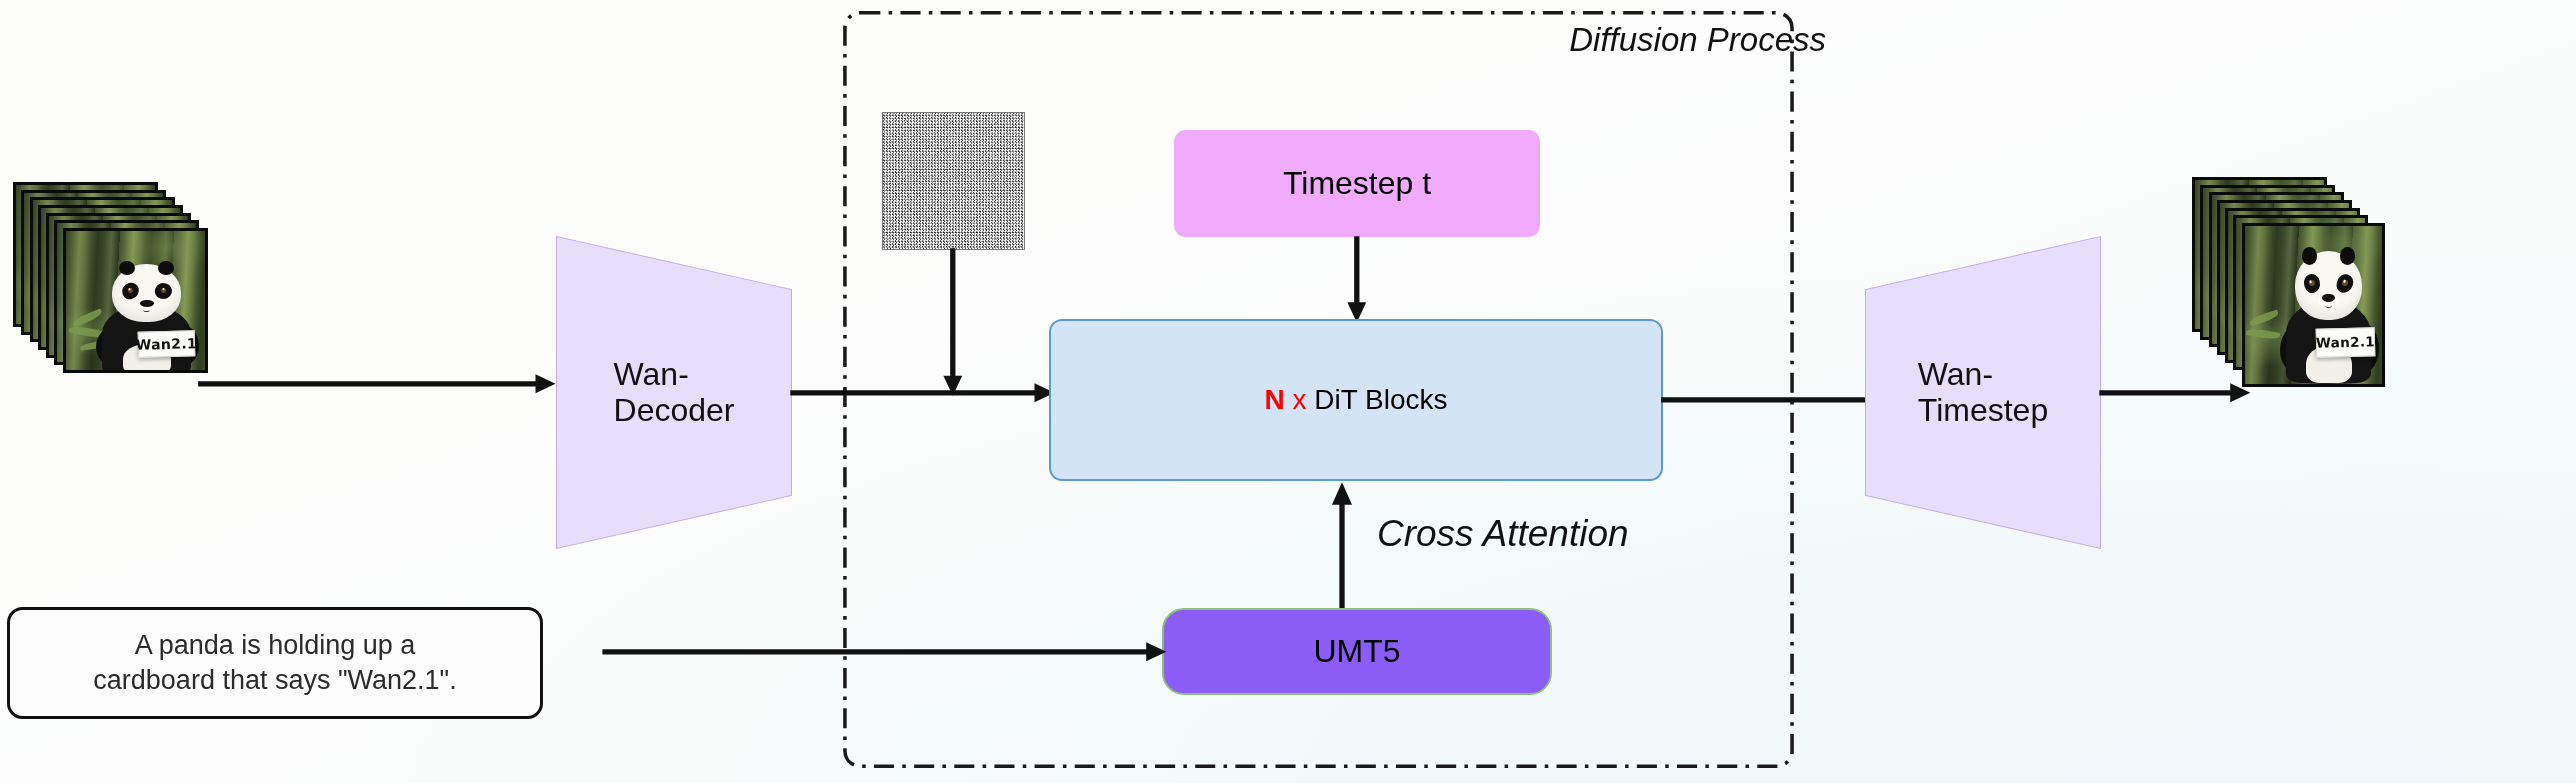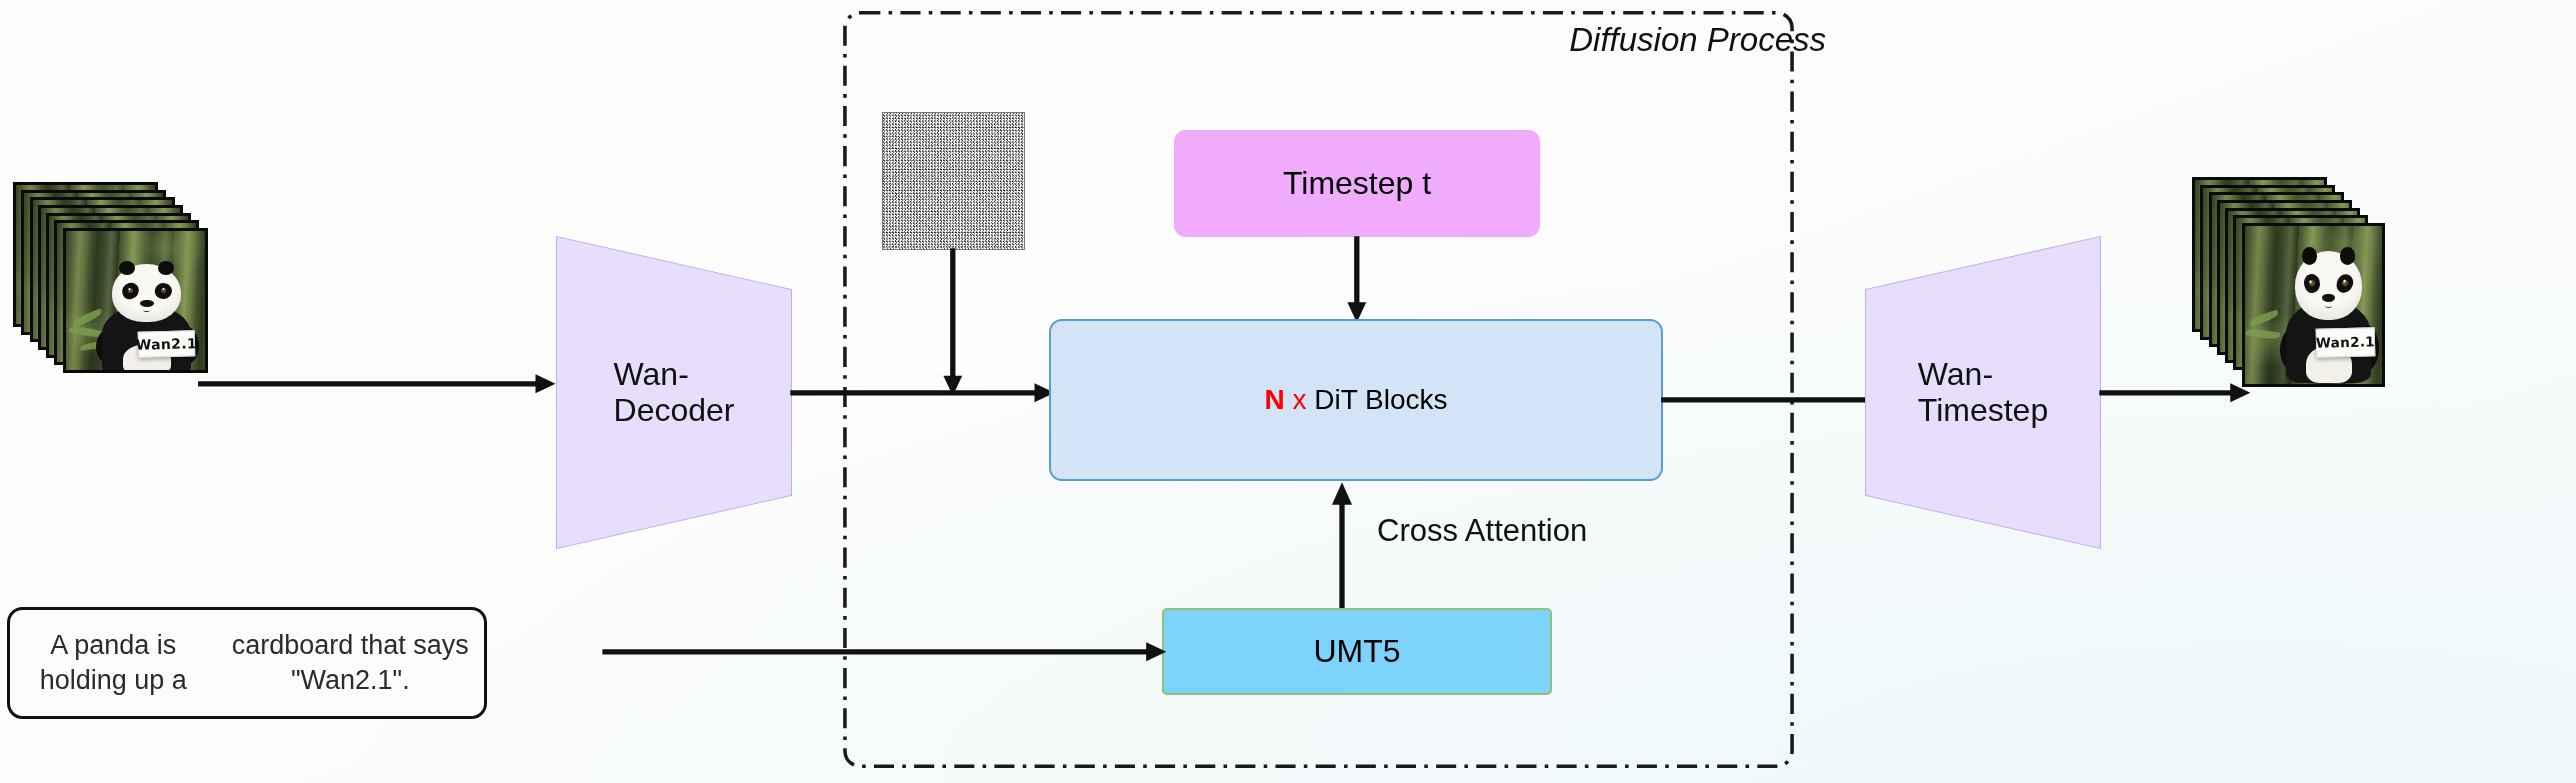--- a/index.html
+++ b/index.html
@@ -66,21 +66,21 @@
   .trapz.dec{clip-path:polygon(0 17%,100% 0,100% 100%,0 83%);}
   .trapz.enc:before,.trapz.dec:before{content:"";position:absolute;inset:0;background:#C6A9F0;z-index:0;}
   .trapz.enc:after{content:"";position:absolute;inset:0;background:#E7DEFB;
     clip-path:polygon(0 0,100% 17%,100% 83%,0 100%);transform:scale(.993);z-index:1;}
   .trapz.dec:after{content:"";position:absolute;inset:0;background:#E7DEFB;
     clip-path:polygon(0 17%,100% 0,100% 100%,0 83%);transform:scale(.993);z-index:1;}
 
   .rbox{position:absolute;display:flex;align-items:center;justify-content:center;text-align:center;box-sizing:border-box;}
   .rbox.dit{background:#D4E4F7;border:2.4px solid #5B9BD5;border-radius:13px;}
   .rbox.ts{background:#f0abfc;border:none;border-radius:11.8px;}
-  .rbox.umt{background:#7dd3fc;border:2.4px solid #8FC07A;border-radius:5px;}
+  .rbox.umt{background:#8b5cf6;border:2.4px solid #8FC07A;border-radius:22px;}
   .rbox.prompt{background:#FCFCFC;border:3px solid #111;border-radius:15.4px;}
   .difflabel{position:absolute;font-style:italic;color:#111;white-space:nowrap;}
 
   .arrow{position:absolute;}
   .atext{position:absolute;color:#111;white-space:nowrap;}
   .noise{position:absolute;border:0.6px solid #777;}
   .red{color:#FF0000;font-weight:700;}
   .redx{color:#FF0000;font-weight:400;}
 </style>
 </head>
@@ -220,27 +220,27 @@
   <polygon points="506,20 472,4 472,36" fill="#111"></polygon>
     </svg>
 </div>
 
 <div class="arrow" style="left:1329px;top:481px;width:26px;height:142px;">
   <svg width="26" height="142" viewBox="0 0 44 240">
       <line x1="22" y1="240" x2="22" y2="32" stroke="#111" stroke-width="9"></line>
   <polygon points="22,2 5,40 39,40" fill="#111"></polygon>
     </svg>
 </div>
-<div class="atext" style="left:1377px;top:513px;font-size:31px;font-family:'Liberation Sans',sans-serif;">Cross Attention</div>
+<div class="atext" style="left:1377px;top:513px;font-size:37px;font-family:'Liberation Sans',sans-serif;font-style:italic;">Cross Attention</div>
 
 <div class="rbox umt" style="left:1162px;top:608px;width:390px;height:87px;">
   <span style="font-size:32px;font-family:'Liberation Sans',sans-serif;">UMT5</span>
 </div>
 
-<div class="rbox prompt" style="left:7px;top:607px;width:480px;height:112px;flex-direction:row;">
+<div class="rbox prompt" style="left:7px;top:607px;width:536px;height:112px;flex-direction:column;">
   <div style="font-size:27px;color:#2b2b2b;font-family:'Liberation Sans',sans-serif;line-height:1.28;">A panda is holding up a</div>
   <div style="font-size:27px;color:#2b2b2b;font-family:'Liberation Sans',sans-serif;line-height:1.28;">cardboard that says "Wan2.1".</div>
 </div>
 
 <div class="arrow" style="left:602px;top:640px;width:567px;height:23.6px;">
   <svg width="567" height="23.6" viewBox="0 0 960 40">
       <line x1="0" y1="20" x2="928" y2="20" stroke="#111" stroke-width="9"></line>
   <polygon points="956,20 922,4 922,36" fill="#111"></polygon>
     </svg>
 </div>

